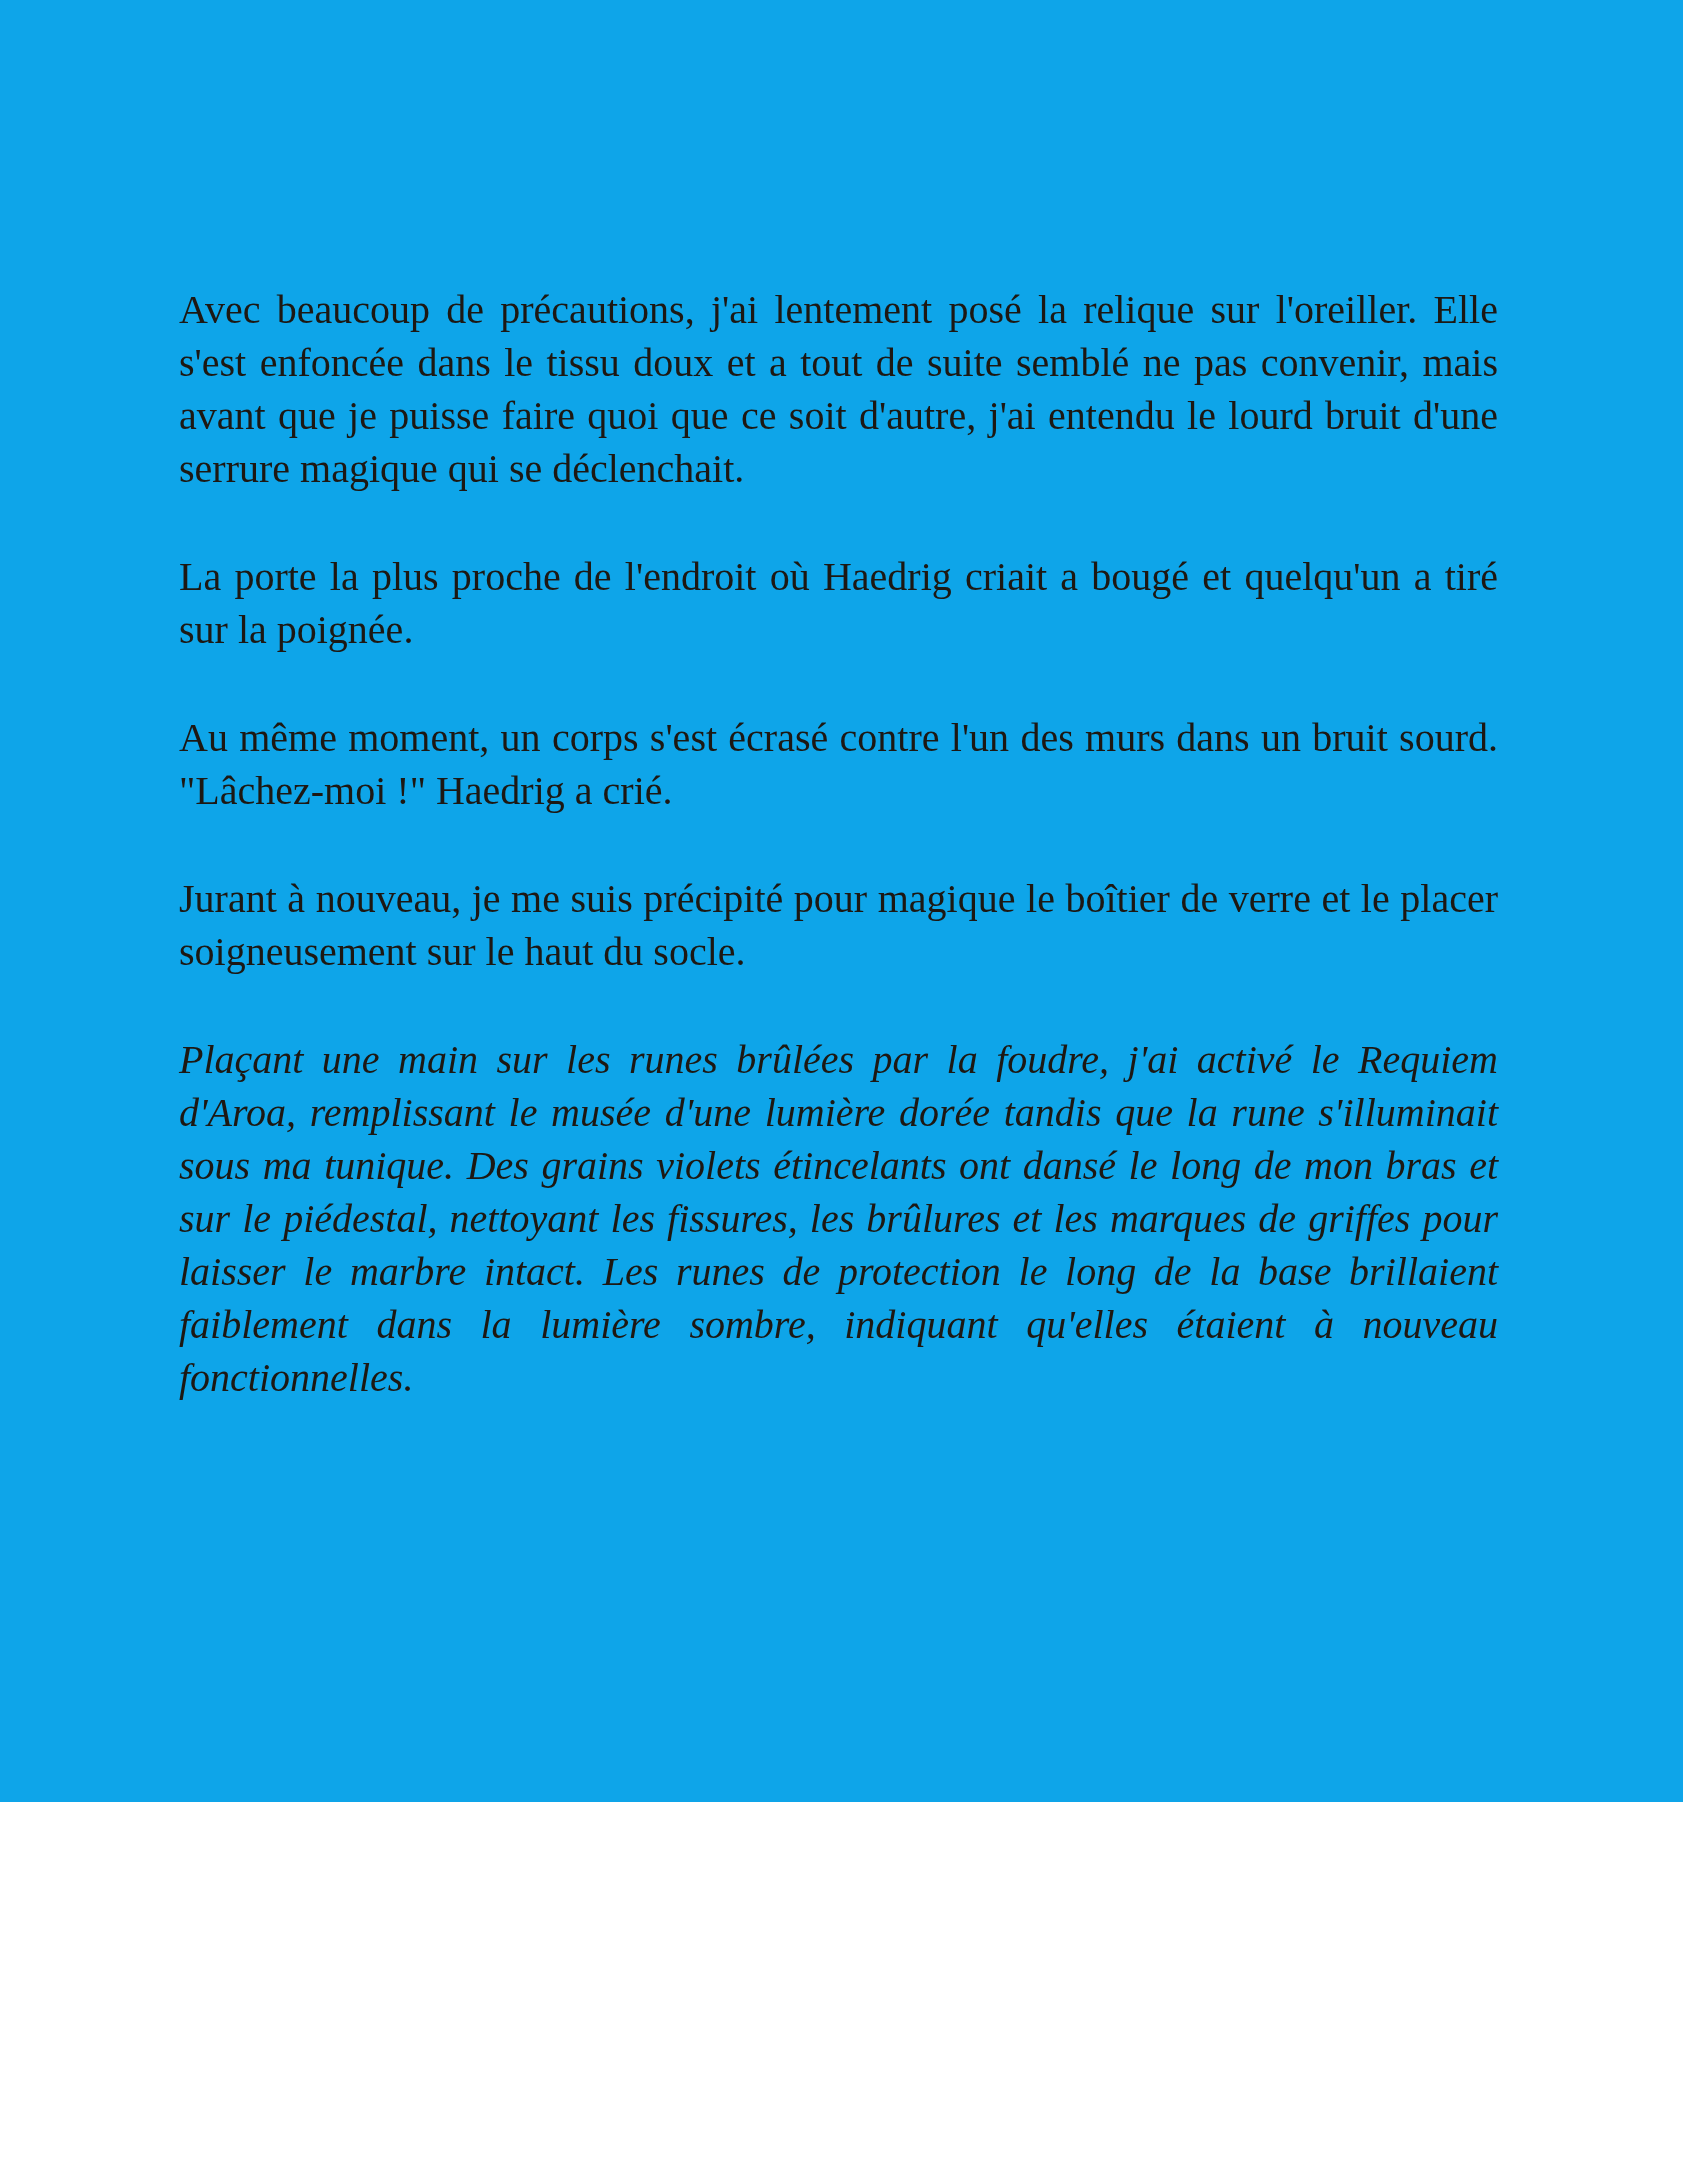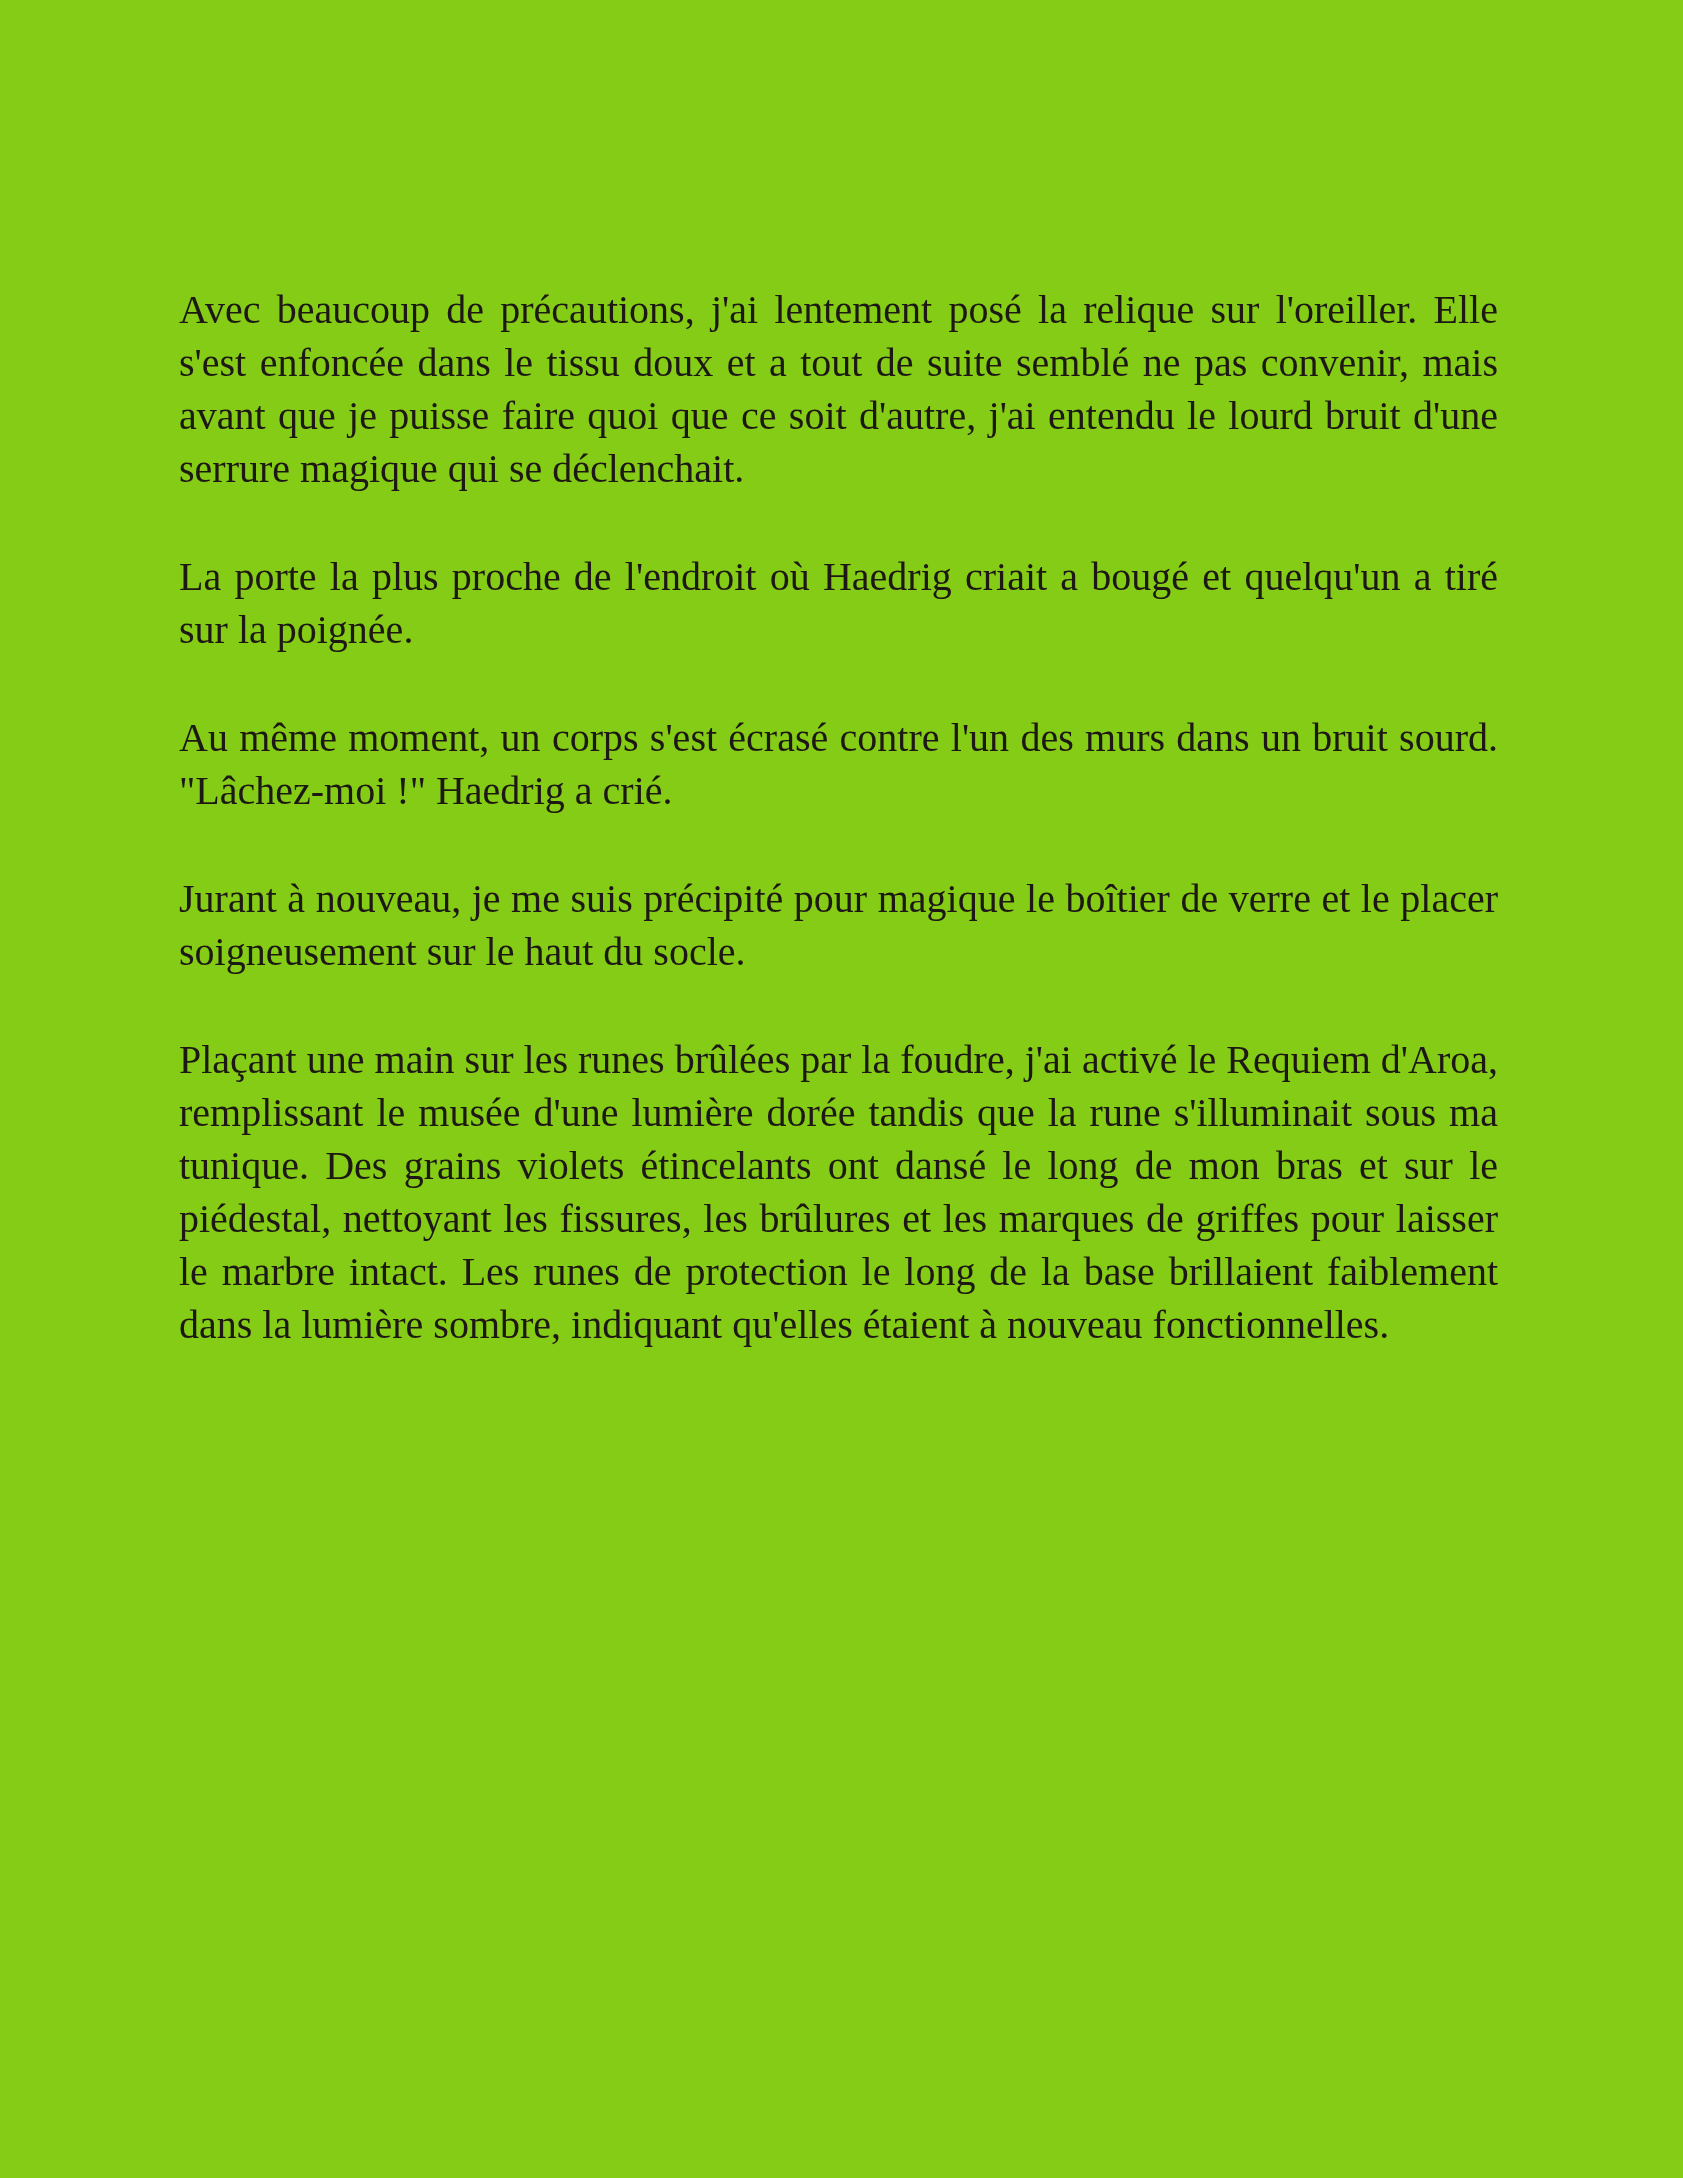--- a/index.html
+++ b/index.html
@@ -3,41 +3,42 @@
 <meta charset="utf-8">
 <style>
   html, body {
     margin: 0;
     padding: 0;
     background: #ffffff;
   }
   .page {
     position: relative;
     width: 1683px;
-    height: 2178px;
+    height: 1802px;
     box-sizing: border-box;
-    background: #84cc16;
+    background: #0ea5e9;
     padding: 283px 185px 0 179px;
     overflow: hidden;
   }
   .text-block {
     font-family: "Liberation Serif", "DejaVu Serif", serif;
     font-size: 40px;
     line-height: 53px;
     color: #1d1813;
     text-align: justify;
     hyphens: none;
     -webkit-hyphens: none;
   }
   .para {
     margin: 0 0 55px 0;
     padding: 0;
   }
   .para:last-child {
     margin-bottom: 0;
+    font-style: italic;
   }
   .dialogue-italic {
     font-style: italic;
   }
 </style>
 </head>
 <body>
 
 <div class="page">
   <div class="text-block">

